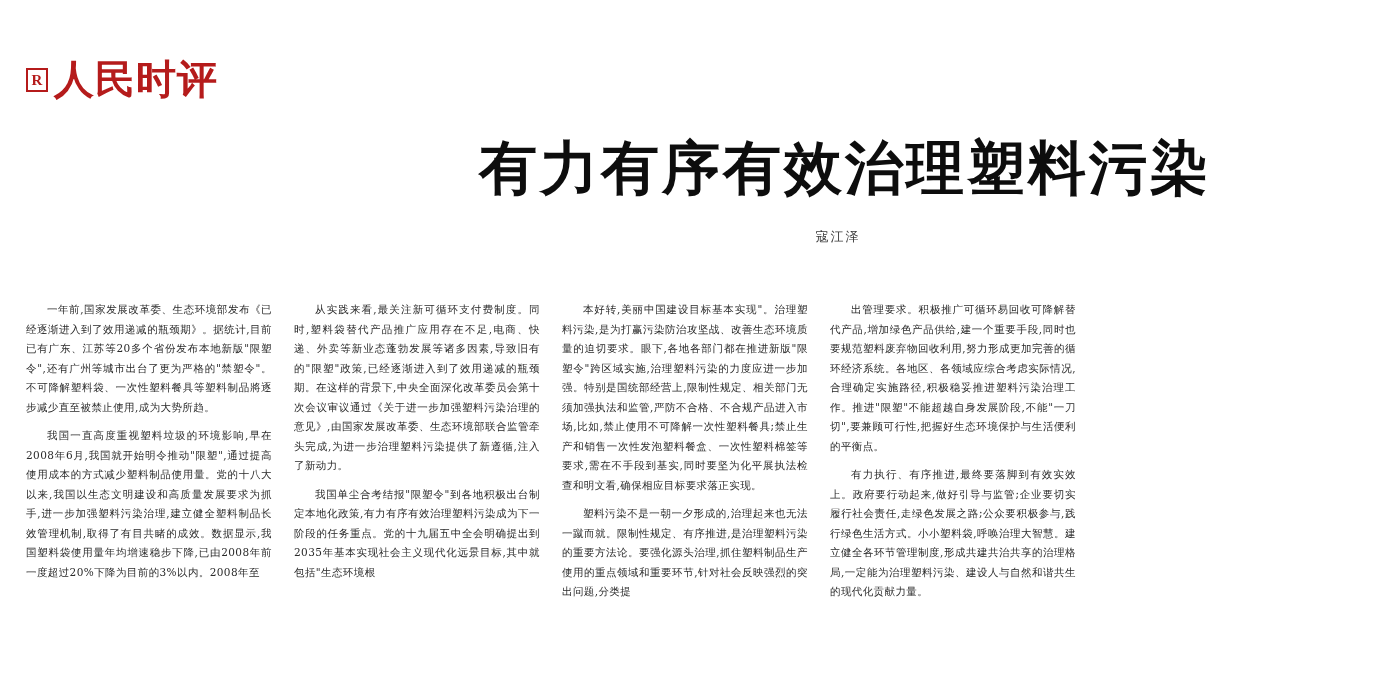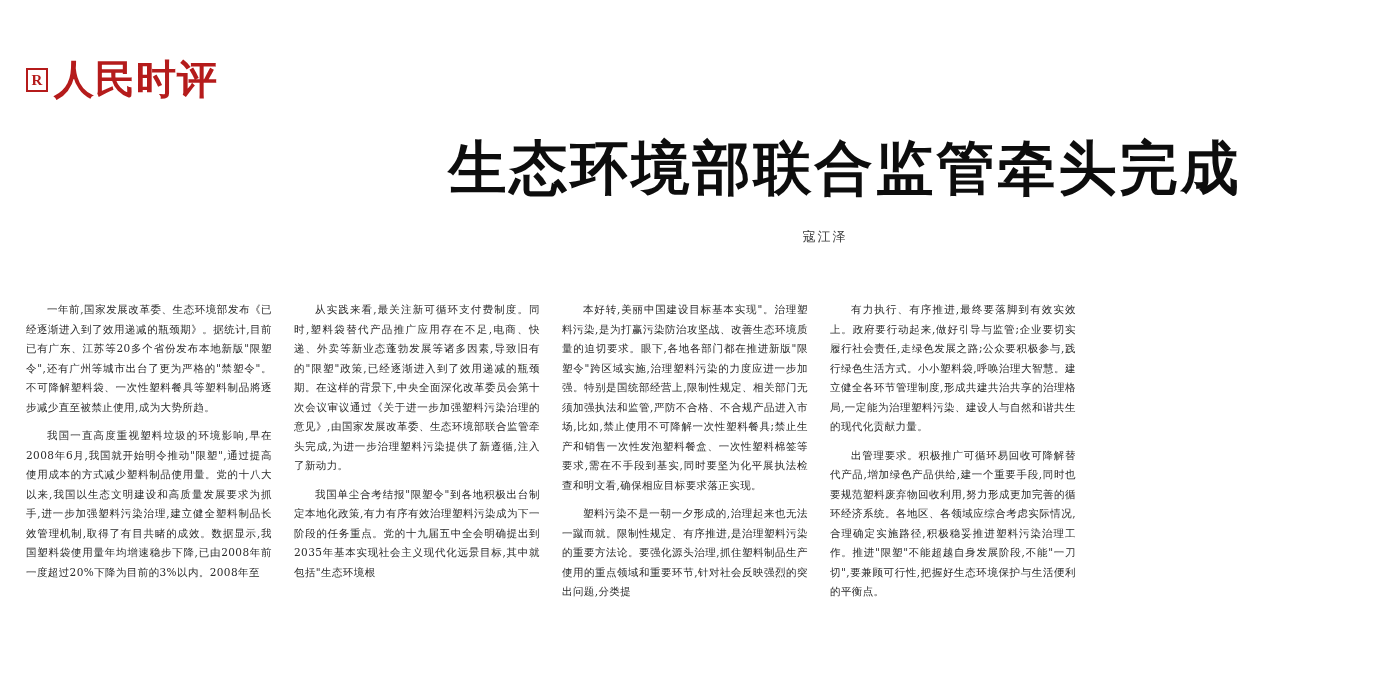--- a/index.html
+++ b/index.html
@@ -58,21 +58,21 @@
     width: 830px;
     text-align: center;
     font-size: 58px;
     font-weight: bold;
     letter-spacing: 3px;
     color: #0d0d0d;
     font-family: "DejaVu Sans", "Liberation Sans", sans-serif;
   }
   .byline {
     position: absolute;
-    left: 410px;
+    left: 423px;
     top: 228px;
     width: 830px;
     text-align: center;
     font-size: 13px;
     color: #3a3a3a;
     letter-spacing: 2px;
   }
 
   
   .pullquote {
@@ -147,39 +147,39 @@
 <body>
 
 <div class="page">
 
   <div class="masthead">
     <div class="masthead-mark">R</div>
     <div class="masthead-title">人民时评</div>
   </div>
 
 
-  <div class="headline">生态环境部联合监管牵头完成</div>
+  <div class="headline">有力有序有效治理塑料污染</div>
   <div class="byline">寇江泽</div>
 
   <div class="columns">
 
     <div class="col first">
       <p>一年前,国家发展改革委、生态环境部发布《已经逐渐进入到了效用递减的瓶颈期》。据统计,目前已有广东、江苏等20多个省份发布本地新版"限塑令",还有广州等城市出台了更为严格的"禁塑令"。不可降解塑料袋、一次性塑料餐具等塑料制品將逐步减少直至被禁止使用,成为大势所趋。</p>
       <p>我国一直高度重视塑料垃圾的环境影响,早在2008年6月,我国就开始明令推动"限塑",通过提高使用成本的方式减少塑料制品使用量。党的十八大以来,我国以生态文明建设和高质量发展要求为抓手,进一步加强塑料污染治理,建立健全塑料制品长效管理机制,取得了有目共睹的成效。数据显示,我国塑料袋使用量年均增速稳步下降,已由2008年前一度超过20%下降为目前的3%以内。2008年至</p>
     </div>
 
     <div class="col">
       <p>从实践来看,最关注新可循环支付费制度。同时,塑料袋替代产品推广应用存在不足,电商、快递、外卖等新业态蓬勃发展等诸多因素,导致旧有的"限塑"政策,已经逐渐进入到了效用递减的瓶颈期。在这样的背景下,中央全面深化改革委员会第十次会议审议通过《关于进一步加强塑料污染治理的意见》,由国家发展改革委、生态环境部联合监管牵头完成,为进一步治理塑料污染提供了新遵循,注入了新动力。</p>
       <p>我国单尘合考结报"限塑令"到各地积极出台制定本地化政策,有力有序有效治理塑料污染成为下一阶段的任务重点。党的十九届五中全会明确提出到2035年基本实现社会主义现代化远景目标,其中就包括"生态环境根</p>
     </div>
 
     <div class="col">
       <p>本好转,美丽中国建设目标基本实现"。治理塑料污染,是为打赢污染防治攻坚战、改善生态环境质量的迫切要求。眼下,各地各部门都在推进新版"限塑令"跨区域实施,治理塑料污染的力度应进一步加强。特别是国统部经营上,限制性规定、相关部门无须加强执法和监管,严防不合格、不合规产品进入市场,比如,禁止使用不可降解一次性塑料餐具;禁止生产和销售一次性发泡塑料餐盒、一次性塑料棉签等要求,需在不手段到基实,同时要坚为化平展执法检查和明文看,确保相应目标要求落正实现。</p>
       <p>塑料污染不是一朝一夕形成的,治理起来也无法一蹴而就。限制性规定、有序推进,是治理塑料污染的重要方法论。要强化源头治理,抓住塑料制品生产使用的重点领域和重要环节,针对社会反映强烈的突出问题,分类提</p>
     </div>
 
     <div class="col">
+      <p>出管理要求。积极推广可循环易回收可降解替代产品,增加绿色产品供给,建一个重要手段,同时也要规范塑料废弃物回收利用,努力形成更加完善的循环经济系统。各地区、各领域应综合考虑实际情况,合理确定实施路径,积极稳妥推进塑料污染治理工作。推进"限塑"不能超越自身发展阶段,不能"一刀切",要兼顾可行性,把握好生态环境保护与生活便利的平衡点。</p>
       <p>有力执行、有序推进,最终要落脚到有效实效上。政府要行动起来,做好引导与监管;企业要切实履行社会责任,走绿色发展之路;公众要积极参与,践行绿色生活方式。小小塑料袋,呼唤治理大智慧。建立健全各环节管理制度,形成共建共治共享的治理格局,一定能为治理塑料污染、建设人与自然和谐共生的现代化贡献力量。</p>
-      <p>出管理要求。积极推广可循环易回收可降解替代产品,增加绿色产品供给,建一个重要手段,同时也要规范塑料废弃物回收利用,努力形成更加完善的循环经济系统。各地区、各领域应综合考虑实际情况,合理确定实施路径,积极稳妥推进塑料污染治理工作。推进"限塑"不能超越自身发展阶段,不能"一刀切",要兼顾可行性,把握好生态环境保护与生活便利的平衡点。</p>
     </div>
 
   </div>
 </div>
 
 </body></html>

